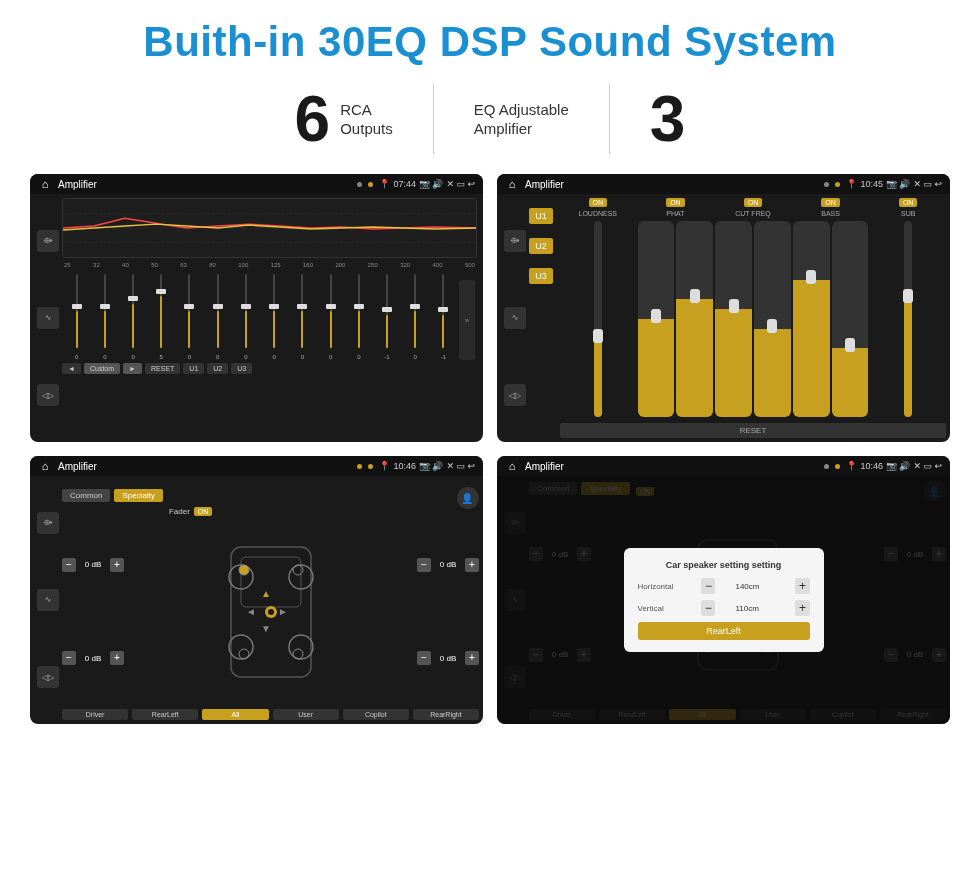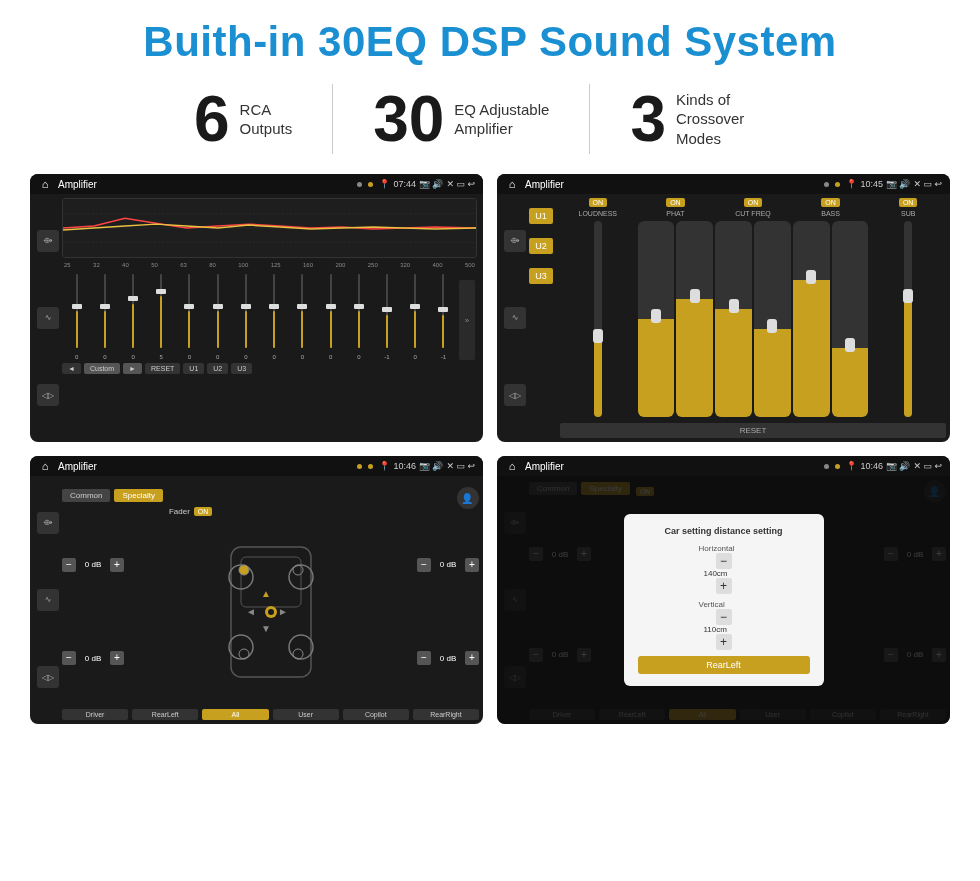--- a/index.html
+++ b/index.html
@@ -421,23 +421,22 @@
     .dialog-title {
       font-size: 9px;
       color: #333;
       font-weight: bold;
       margin-bottom: 8px;
       text-align: center;
     }
     .dialog-row {
       display: flex;
       align-items: center;
-      gap: 0;
+      gap: 20px;
       margin-bottom: 6px;
-      flex-direction: column;
     }
     .dialog-label {
       font-size: 8px;
       color: #555;
       width: 50px;
     }
     .dialog-minus {
       width: 16px;
       height: 16px;
       background: #ddd;
@@ -521,33 +520,28 @@
   <div class="stats-row">
     <div class="stat-item">
       <span class="stat-number">6</span>
       <div class="stat-label">
         <div>RCA</div>
         <div>Outputs</div>
       </div>
     </div>
     <div class="stat-divider"></div>
     <div class="stat-item">
-      <span class="stat-number">30</span>
       <div class="stat-label">
         <div>EQ Adjustable</div>
         <div>Amplifier</div>
       </div>
     </div>
     <div class="stat-divider"></div>
     <div class="stat-item">
       <span class="stat-number">3</span>
-      <div class="stat-label">
-        <div>Kinds of</div>
-        <div>Crossover Modes</div>
-      </div>
     </div>
   </div>
 
   <div class="screenshots-grid">
 
     <div class="screen-container">
       <div class="status-bar">
         <div class="status-home">⌂</div>
         <span class="status-title">Amplifier</span>
         <span class="status-dot"></span>
@@ -971,21 +965,21 @@
             <div class="fader-btn highlight">All</div>
             <div class="fader-btn">User</div>
             <div class="fader-btn">Copilot</div>
             <div class="fader-btn">RearRight</div>
           </div>
         </div>
       </div>
 
       <div class="dialog-overlay">
         <div class="dialog-box">
-          <div class="dialog-title">Car setting distance setting</div>
+          <div class="dialog-title">Car speaker setting setting</div>
 
           <div class="dialog-row">
             <div class="dialog-label">Horizontal</div>
             <div class="dialog-minus">−</div>
             <div class="dialog-value">140cm</div>
             <div class="dialog-plus">+</div>
           </div>
 
           <div class="dialog-row">
             <div class="dialog-label">Vertical</div>

